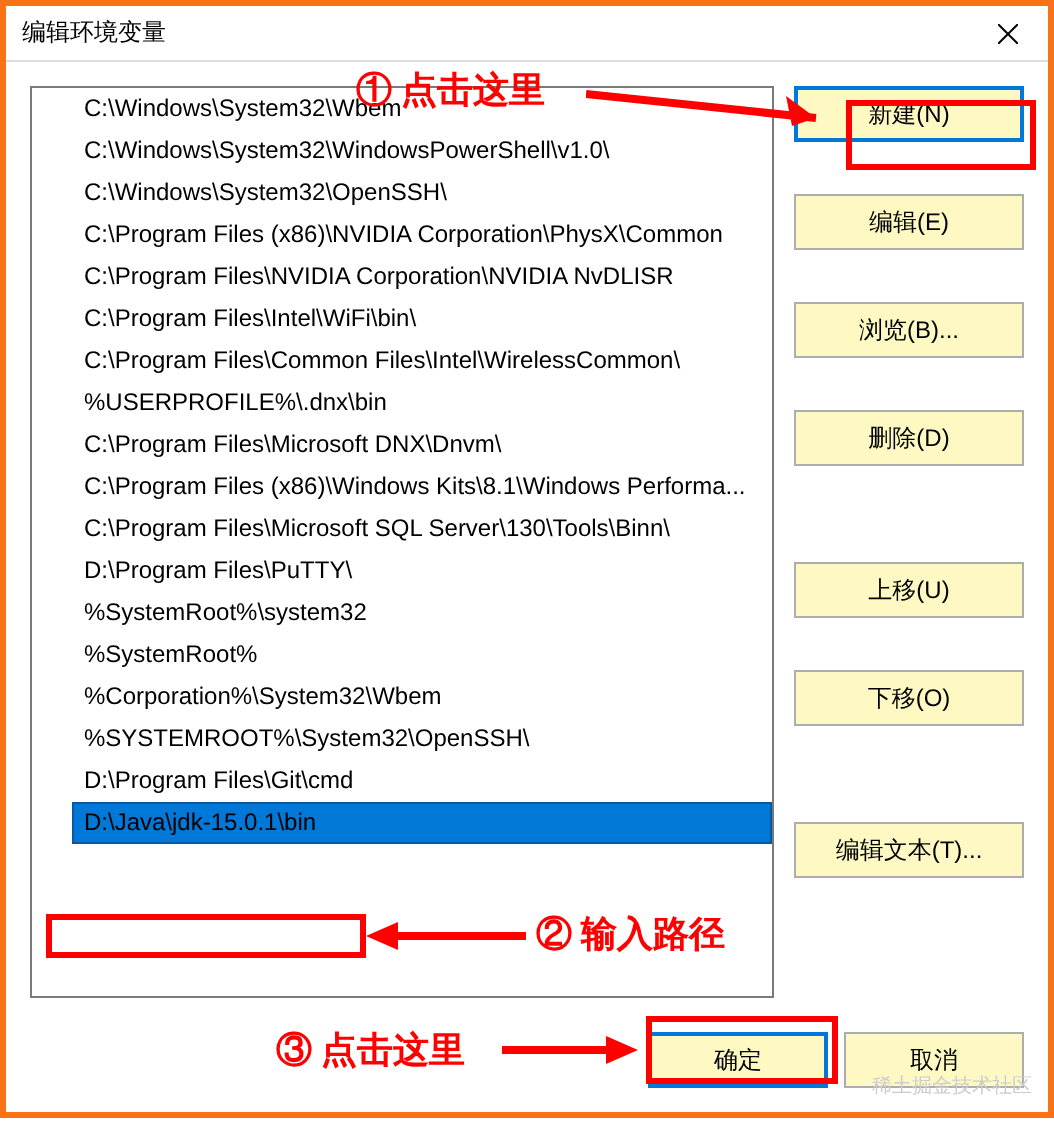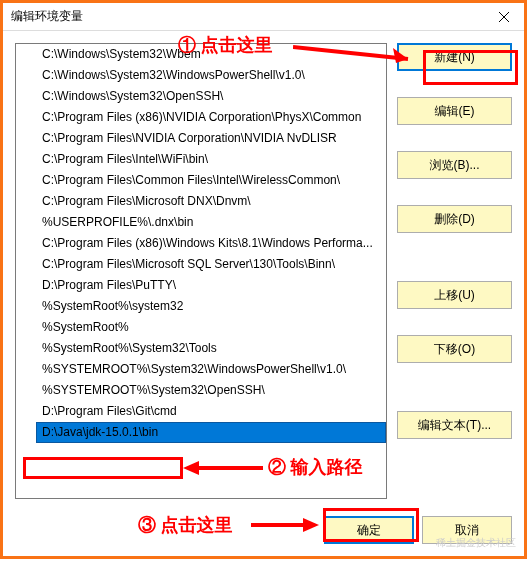--- a/index.html
+++ b/index.html
@@ -41,29 +41,28 @@
 
   <div class="body">
     <div class="listbox" id="listbox">
         <div class="list-item">C:\Windows\System32\Wbem</div>
         <div class="list-item">C:\Windows\System32\WindowsPowerShell\v1.0\</div>
         <div class="list-item">C:\Windows\System32\OpenSSH\</div>
         <div class="list-item">C:\Program Files (x86)\NVIDIA Corporation\PhysX\Common</div>
         <div class="list-item">C:\Program Files\NVIDIA Corporation\NVIDIA NvDLISR</div>
         <div class="list-item">C:\Program Files\Intel\WiFi\bin\</div>
         <div class="list-item">C:\Program Files\Common Files\Intel\WirelessCommon\</div>
+        <div class="list-item">%USERPROFILE%\.dnx\bin</div>
         <div class="list-item">C:\Program Files\Microsoft DNX\Dnvm\</div>
-        <div class="list-item">%USERPROFILE%\.dnx\bin</div>
         <div class="list-item">C:\Program Files (x86)\Windows Kits\8.1\Windows Performa...</div>
         <div class="list-item">C:\Program Files\Microsoft SQL Server\130\Tools\Binn\</div>
         <div class="list-item">D:\Program Files\PuTTY\</div>
         <div class="list-item">%SystemRoot%\system32</div>
         <div class="list-item">%SystemRoot%</div>
-        <div class="list-item">%SystemRoot%\System32\Tools</div>
-        <div class="list-item">%SYSTEMROOT%\System32\WindowsPowerShell\v1.0\</div>
+        <div class="list-item">%Corporation%\System32\Wbem</div>
         <div class="list-item">%SYSTEMROOT%\System32\OpenSSH\</div>
         <div class="list-item">D:\Program Files\Git\cmd</div>
         <div class="list-item selected">D:\Java\jdk-15.0.1\bin</div>
       </div>
     <div class="side-buttons">
       <button class="btn hl">新建(N)</button>
       <div class="btn-spacer"></div>
       <button class="btn">编辑(E)</button>
       <div class="btn-spacer"></div>
       <button class="btn">浏览(B)...</button>

